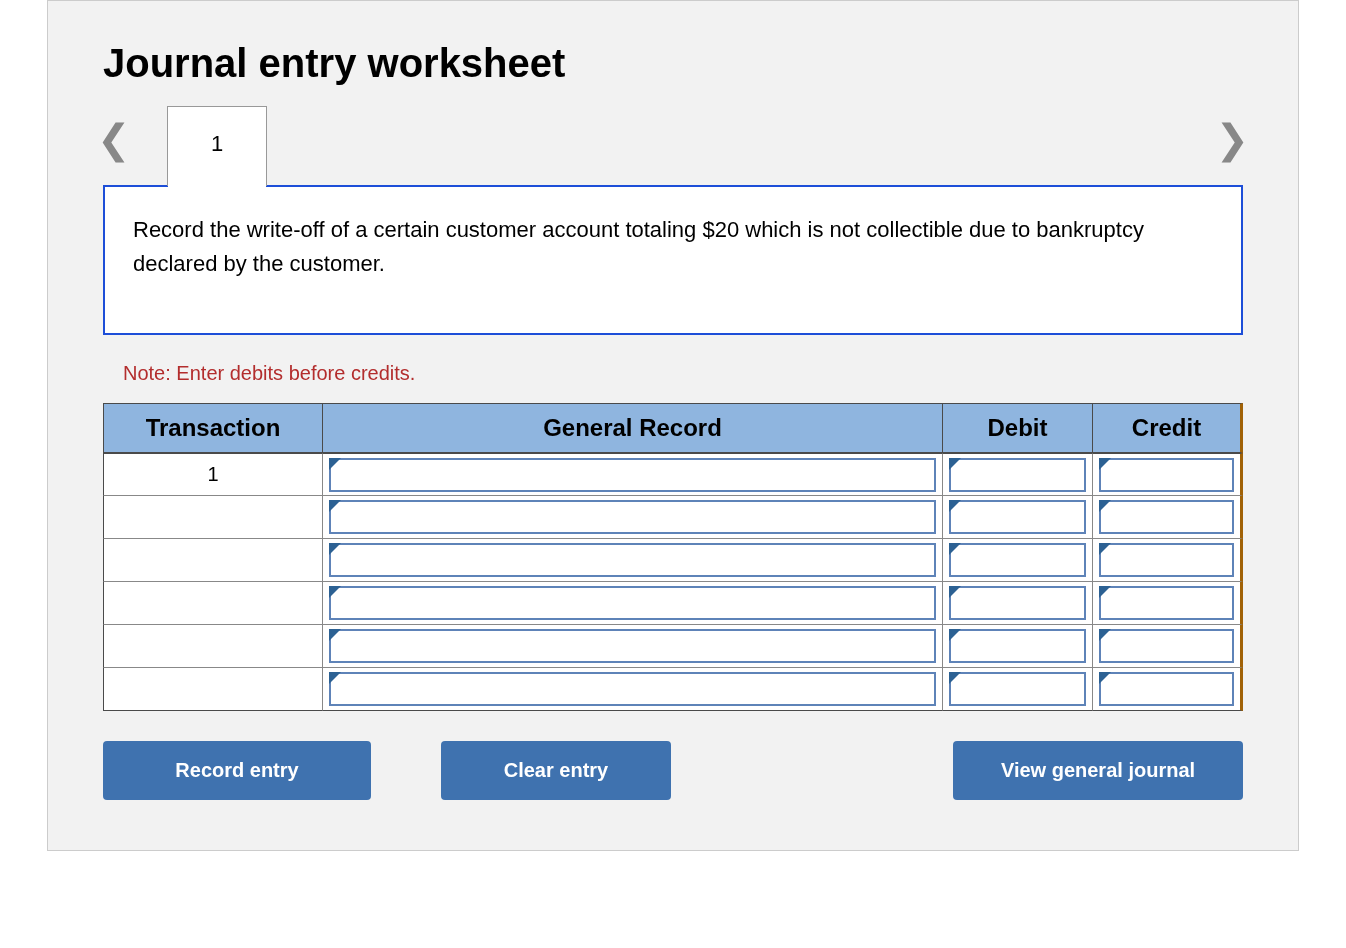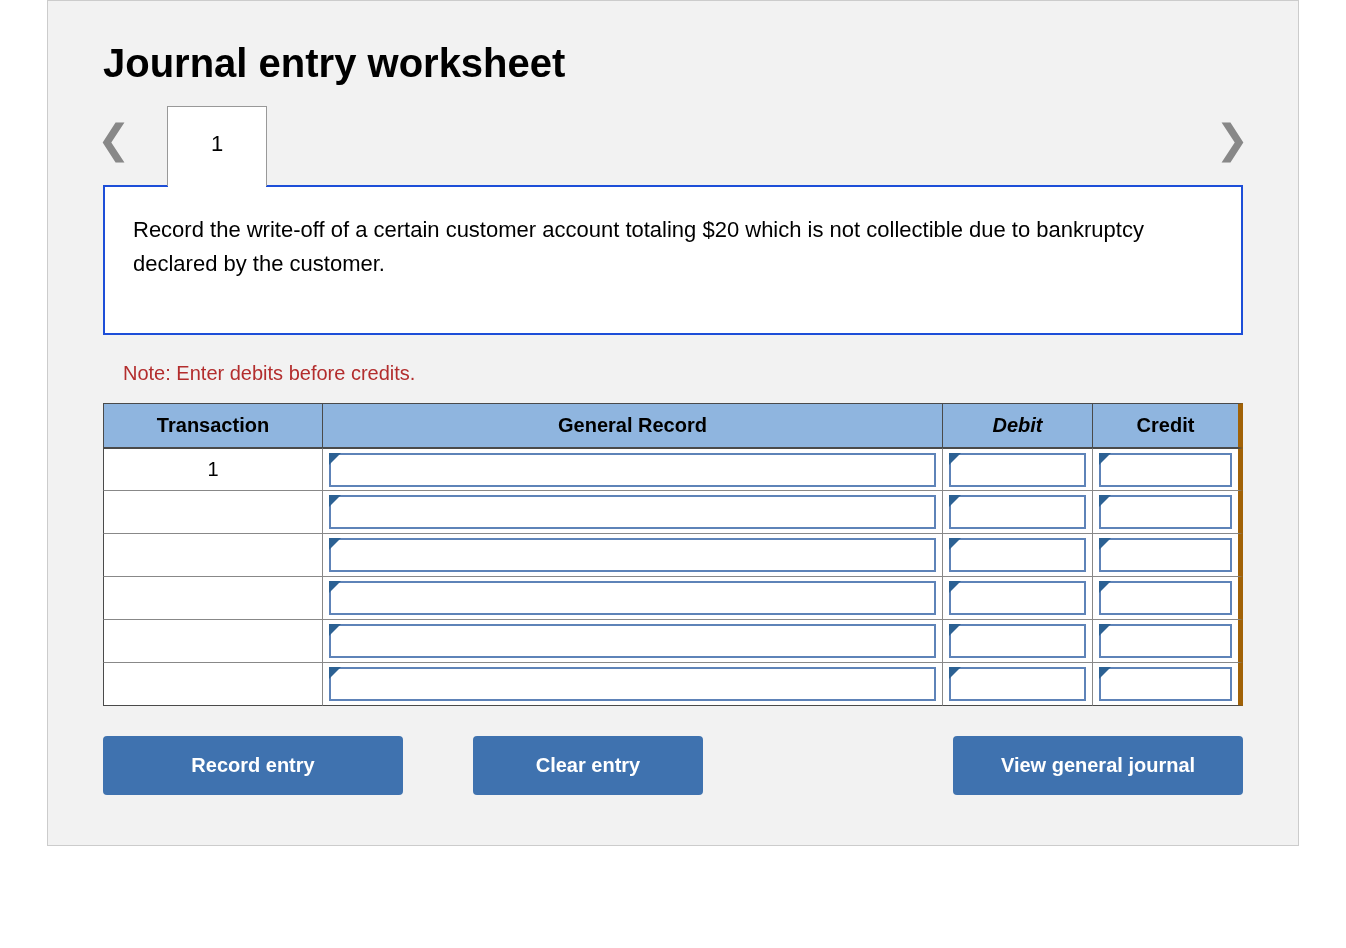--- a/index.html
+++ b/index.html
@@ -79,43 +79,43 @@
       margin: 18px 0 18px 20px;
     }
     table.journal {
       width: 100%;
       border-collapse: separate;
       border-spacing: 0;
     }
     table.journal th {
       background: #8fb5df;
       border: 1px solid #4a4a4a;
-      font-size: 20px;
+      font-size: 24px;
       font-weight: bold;
       color: #000;
       padding: 10px 6px;
       text-align: center;
     }
     table.journal th + th { border-left: none; }
     .col-trans { width: 220px; }
     .col-gj { }
-    .col-debit { width: 150px; font-style: italic; }
+    .col-debit { width: 150px; }
     .col-credit { width: 150px; }
     table.journal td {
       background: #fff;
       border-right: 1px solid #888;
       border-bottom: 1px solid #888;
       height: 43px;
       position: relative;
       padding: 0 6px;
       text-align: center;
       font-size: 20px;
     }
     table.journal tr td:first-child { border-left: 1px solid #888; }
-    table.journal th:last-child, table.journal td:last-child { border-right: 5px solid #a16207;}
+    table.journal th:last-child, table.journal td:last-child { border-right: 3px solid #a16207;}
     table.journal tr:last-child td { border-bottom: 1px solid #4a4a4a;}
     table.journal tr:first-child td { border-top: 1px solid #4a4a4a;}
     table.journal tr td:first-child{ border-left:1px solid #4a4a4a;}
 
     .dd {
       position: relative;
       background: #fff;
       border: 2px solid #5e83b8;
       height: 34px;
       margin: 3px 0;
@@ -141,21 +141,21 @@
       background:#3f72af;
       color:#fff;
       font-size:20px;
       font-weight:bold;
       padding: 18px 36px;
       border:none;
       border-radius:4px;
       cursor:pointer;
       text-align:center;
     }
-    .btn-record{ width:300px; }
+    .btn-record{ width:268px; }
     .btn-clear{ width:230px; margin-left:70px;}
     .spacer{ flex:1; }
     .btn-view{ width:290px; }
   </style>
 </head>
 <body>
 
 <div class="panel">
 
   <h1 class="title">Journal entry worksheet</h1>

